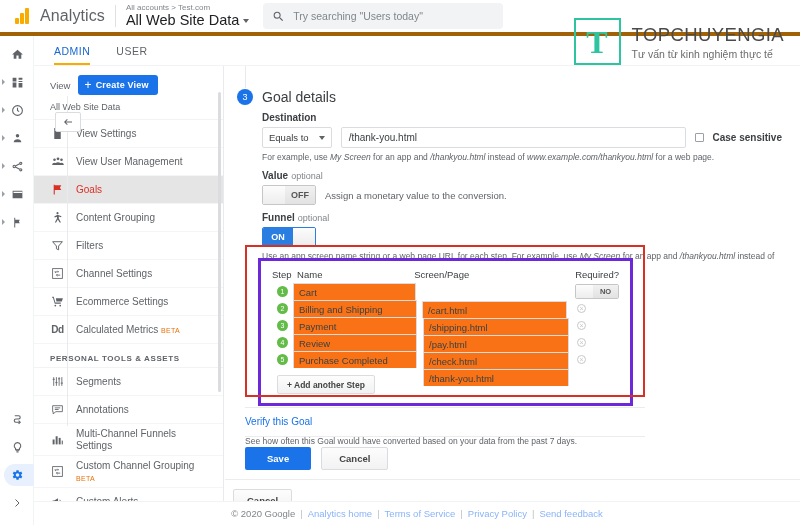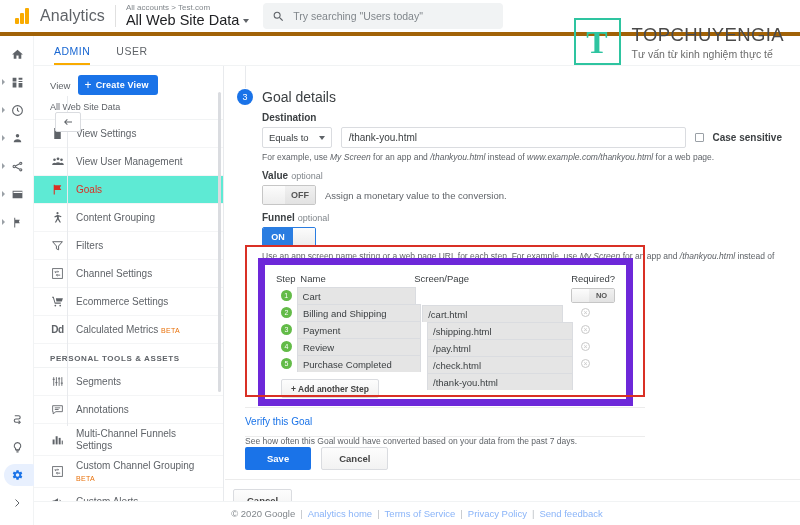--- a/index.html
+++ b/index.html
@@ -73,21 +73,21 @@
     border-radius:3px; padding:4px 9px 4px 6px; display:flex; align-items:center; gap:4px;
     letter-spacing:.2px;
   }
   .plusg { font-size:12px; line-height:1; font-weight:400;}
   .nav-sub { font-size:9px; color:#5f6368; padding:3px 16px 7px 16px; border-bottom:1px solid #f1f3f4;}
   .nav-item {
     display:flex; align-items:center; gap:11px; padding:0 10px 0 16px;
     height:28px; font-size:10px; color:#5f6368; border-bottom:1px solid #f4f5f6;
   }
   .nav-item.tall { height:32px; }
-  .nav-item.sel { background:#5eead4; color:#d93025; }
+  .nav-item.sel { background:#e5e5e5; color:#d93025; }
   .nav-item.sel .nav-ico { color:#d93025; }
   .nav-ico { width:15px; display:flex; align-items:center; justify-content:center; color:#5f6368; flex:0 0 15px;}
   .nav-txt { line-height:1.2; }
   .beta { color:#e8710a; font-size:7px; letter-spacing:.3px;}
   .nav-section { font-size:8px; color:#5f6368; letter-spacing:.6px; padding:10px 16px 4px 16px; border-bottom:1px solid #f1f3f4; font-weight:bold;}
   .dd-ico { font-size:10px; font-weight:bold; color:#5f6368; letter-spacing:-.5px;}
   .nav-scroll { position:absolute; right:2px; top:26px; width:3px; height:300px; background:#dadce0; border-radius:2px;}
 
   
   .collapse {
@@ -132,34 +132,34 @@
   .toggle.off .tg-lbl { background:linear-gradient(#f1f1f1,#e2e2e2); color:#555;}
   .toggle.on { border-color:#2a7de1;}
   .toggle.on .tg-lbl { background:#2a7de1; color:#fff; order:-1;}
   .toggle.on .tg-knob { background:linear-gradient(#fcfcfc,#ececec);}
   .tgline { font-size:9.5px; color:#5f6368;}
 
   
   .redbox { position:absolute; left:20px; top:179px; width:400px; height:152px; border:2px solid #d93025; z-index:3; pointer-events:none;}
 
   
-  .funnel { position:absolute; left:33px; top:192px; width:375px; height:148px; border:7px solid #6d28d9; background:#fff; padding:8px 11px 0 11px;}
+  .funnel { position:absolute; left:33px; top:192px; width:375px; height:148px; border:3px solid #6d28d9; background:#fff; padding:8px 11px 0 11px;}
   .fhead { display:flex; font-size:9.5px; color:#3c4043; padding-bottom:3px;}
   .c-step { width:28px; }
   .c-name { width:124px; }
   .c-page { width:146px; margin-left:6px;}
   .c-req  { flex:1; text-align:left; padding-left:6px;margin-left:24px;}
   .frow { display:flex; align-items:center; height:17px; margin-bottom:0;}
   .num {
     width:11px;height:11px;border-radius:50%;background:#63bb48;color:#fff;
     font-size:7px;display:flex;align-items:center;justify-content:center; margin-left:5px;
   }
   .f-in {
     height:16.5px; border:1px solid #dadce0; display:flex; align-items:center;
-    padding:0 5px; font-size:9.5px; color:#3c4043; background:#e5e5e5; border-bottom:none;
+    padding:0 5px; font-size:9.5px; color:#3c4043; background:#f97316; border-bottom:none;
   }
   .frow:last-of-type .f-in { border-bottom:1px solid #dadce0;}
   .f-name { width:124px; margin-left:5px;}
   .f-page { width:146px; margin-left:6px;margin-top:36px;}
   .req-cell { flex:1; padding-left:8px; display:flex; align-items:center;}
   .mini-tg { width:44px;height:15px;border:1px solid #c6c6c6;border-radius:2px;display:flex;overflow:hidden;}
   .mini-knob{width:17px;background:linear-gradient(#fcfcfc,#ededed);}
   .mini-lbl{flex:1;display:flex;align-items:center;justify-content:center;font-size:7.5px;font-weight:bold;background:linear-gradient(#f1f1f1,#e2e2e2);color:#555;}
   .rm { width:9px;height:9px;border-radius:50%;border:1px solid #c8c8c8; color:#c8c8c8; font-size:7px; display:flex;align-items:center;justify-content:center; line-height:1;}
   .addstep {

